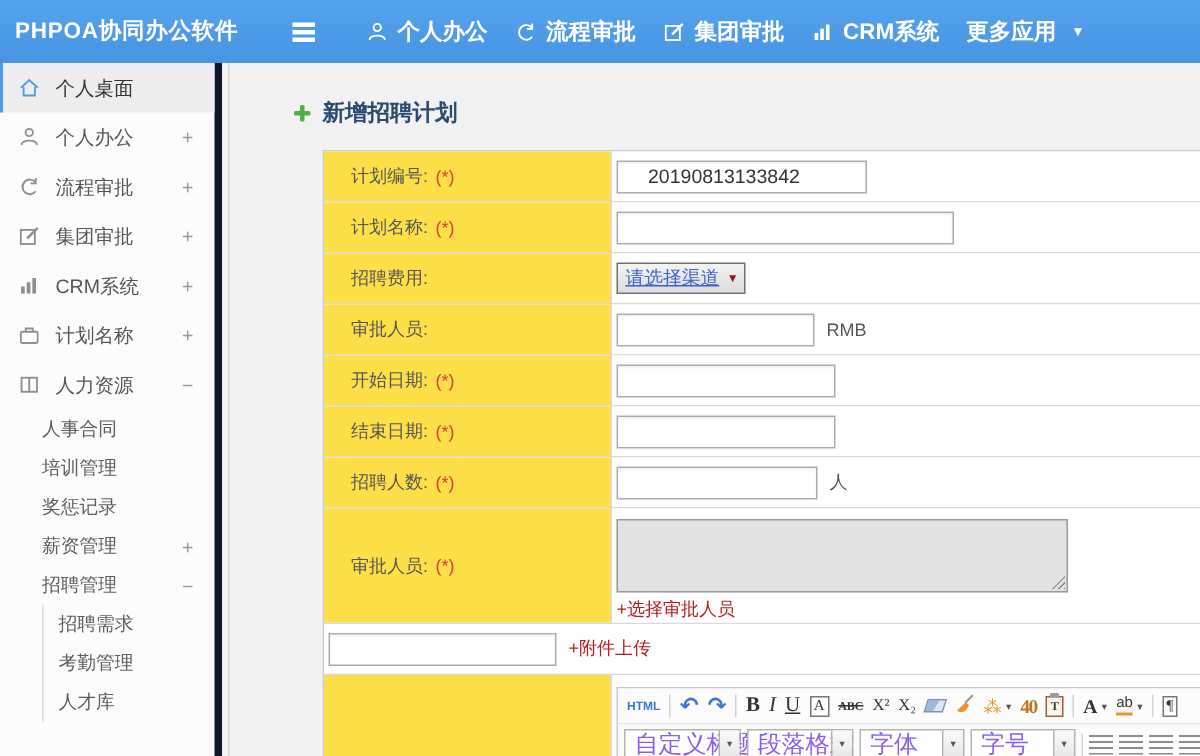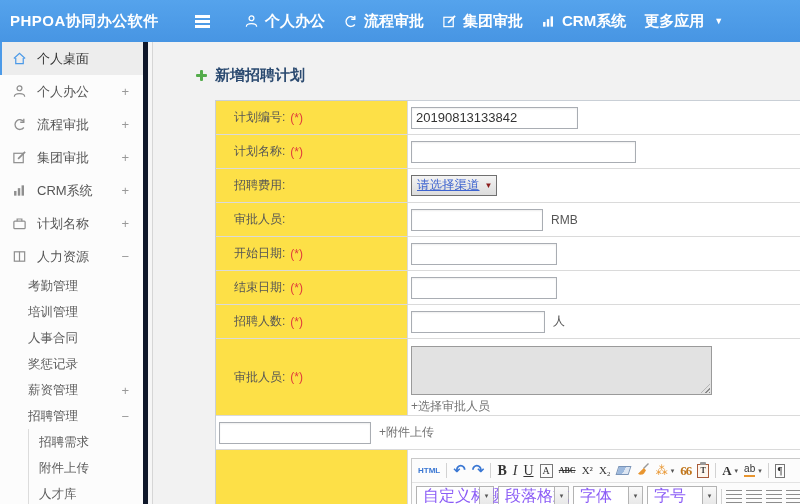--- a/index.html
+++ b/index.html
@@ -51,29 +51,29 @@
 
   .form-table { margin:15px 0 0 61px; width:780px; background:#fff;
                 border:1px solid #c9cfd6; }
   .frow { display:flex; border-bottom:1px solid #dadada; min-height:34px; }
   .flabel { width:192px; flex-shrink:0; background:#fde047; border-right:1px solid #dadada;
             display:flex; align-items:center; padding-left:18px; font-size:12px; color:#555; }
   .req { color:#e03c3c; margin-left:5px; font-size:12px; }
   .fvalue { flex:1; background:#fff; display:flex; align-items:center; padding-left:3px;
             gap:8px; font-size:12px; color:#555; }
   .txt { height:22px; border:1px solid #a9adb3; box-shadow:inset 0 1px 2px rgba(0,0,0,.07);
-         padding:0 4px; font-size:13px; color:#333; font-family:inherit; background:#fff; }
+         padding:0 20px; font-size:13px; color:#333; font-family:inherit; background:#fff; }
   .w-planno { width:167px; } .w-planname { width:225px; } .w-fee { width:132px; }
   .w-date { width:146px; }  .w-count { width:134px; }    .w-attach { width:152px; }
   .suffix { color:#555; font-size:12px; }
   .sel { height:21px; display:inline-flex; align-items:center; gap:5px; padding:0 4px 0 5px;
          background:linear-gradient(#f4f4f4,#dcdcdc); border:1px solid #707070; cursor:pointer; }
   .sel .sel-text { color:#3d63cf; font-size:12.5px; text-decoration:underline; }
   .sel .sel-caret { color:#8b1d1d; font-size:8px; }
-  .link { color:#737373; font-size:12px; text-decoration:none; cursor:pointer; }
+  .link { color:#b91c1c; font-size:12px; text-decoration:none; cursor:pointer; }
 
   .frow-approver { height:77px; }
   .fvalue.col { flex-direction:column; align-items:flex-start; justify-content:flex-start;
                 padding-top:7px; gap:3px; }
   .approver-box { width:301px; height:54px; background:#e2e2e2; border:1px solid #9a9a9a;
                   position:relative; }
   .resize-corner { position:absolute; right:1px; bottom:1px; width:9px; height:9px;
                    background:repeating-linear-gradient(135deg,#8a8a8a 0 1px,transparent 1px 3px);
                    clip-path:polygon(100% 0,100% 100%,0 100%); }
 
@@ -253,46 +253,43 @@
         <svg width="15" height="15" viewBox="0 0 16 16" fill="none" stroke="currentColor" stroke-width="1.3">
           <rect x="2.5" y="3" width="11" height="10"></rect>
           <path d="M8 3 V13"></path>
         </svg>
       </span>
     <span>人力资源</span>
     <span class="toggle">−</span>
   </div>
 
   <div class="sub-item">
-    <span>考勤管理</span>
+    <span>人事合同</span>
   </div>
   <div class="sub-item">
     <span>培训管理</span>
-  </div>
-  <div class="sub-item">
-    <span>人事合同</span>
   </div>
   <div class="sub-item">
     <span>奖惩记录</span>
   </div>
   <div class="sub-item">
     <span>薪资管理</span>
     <span class="toggle">+</span>
   </div>
   <div class="sub-item">
     <span>招聘管理</span>
     <span class="toggle">−</span>
   </div>
 
   <div class="tree">
     <div class="sub-item">
       <span>招聘需求</span>
     </div>
     <div class="sub-item">
-      <span>附件上传</span>
+      <span>考勤管理</span>
     </div>
     <div class="sub-item">
       <span>人才库</span>
     </div>
   </div>
 </aside>
 
 <div class="side-gutter"></div>
 
 <main class="content">
@@ -415,21 +412,21 @@
             <span class="tl tl-strike">ABC</span>
             <span class="tl tl-supsub">X²</span>
             <span class="tl tl-supsub">X₂</span>
             <span class="eraser-icon"></span>
             <span><svg width="14" height="14" viewBox="0 0 14 14">
                   <line x1="12.5" y1="1.5" x2="7.5" y2="6.5" stroke="#9a9a9a" stroke-width="1.4"></line>
                   <path d="M7.8 6 L2 11.8 C3.5 13 6.5 13 8 11.5 L10 8.2 Z" fill="#e8952f"></path>
                 </svg></span>
             <span class="sparkle">⁂</span>
             <span class="mini-caret">▾</span>
-            <span class="tl tl-quote">66</span>
+            <span class="tl tl-quote">40</span>
             <span class="clip-t">T</span>
             <span class="tsep"></span>
             <span class="tl tl-A">A</span>
             <span class="mini-caret">▾</span>
             <span class="tl tl-ab">ab</span>
             <span class="mini-caret">▾</span>
             <span class="tsep"></span>
             <span class="tl tl-abox">¶</span>
           </div>
 

